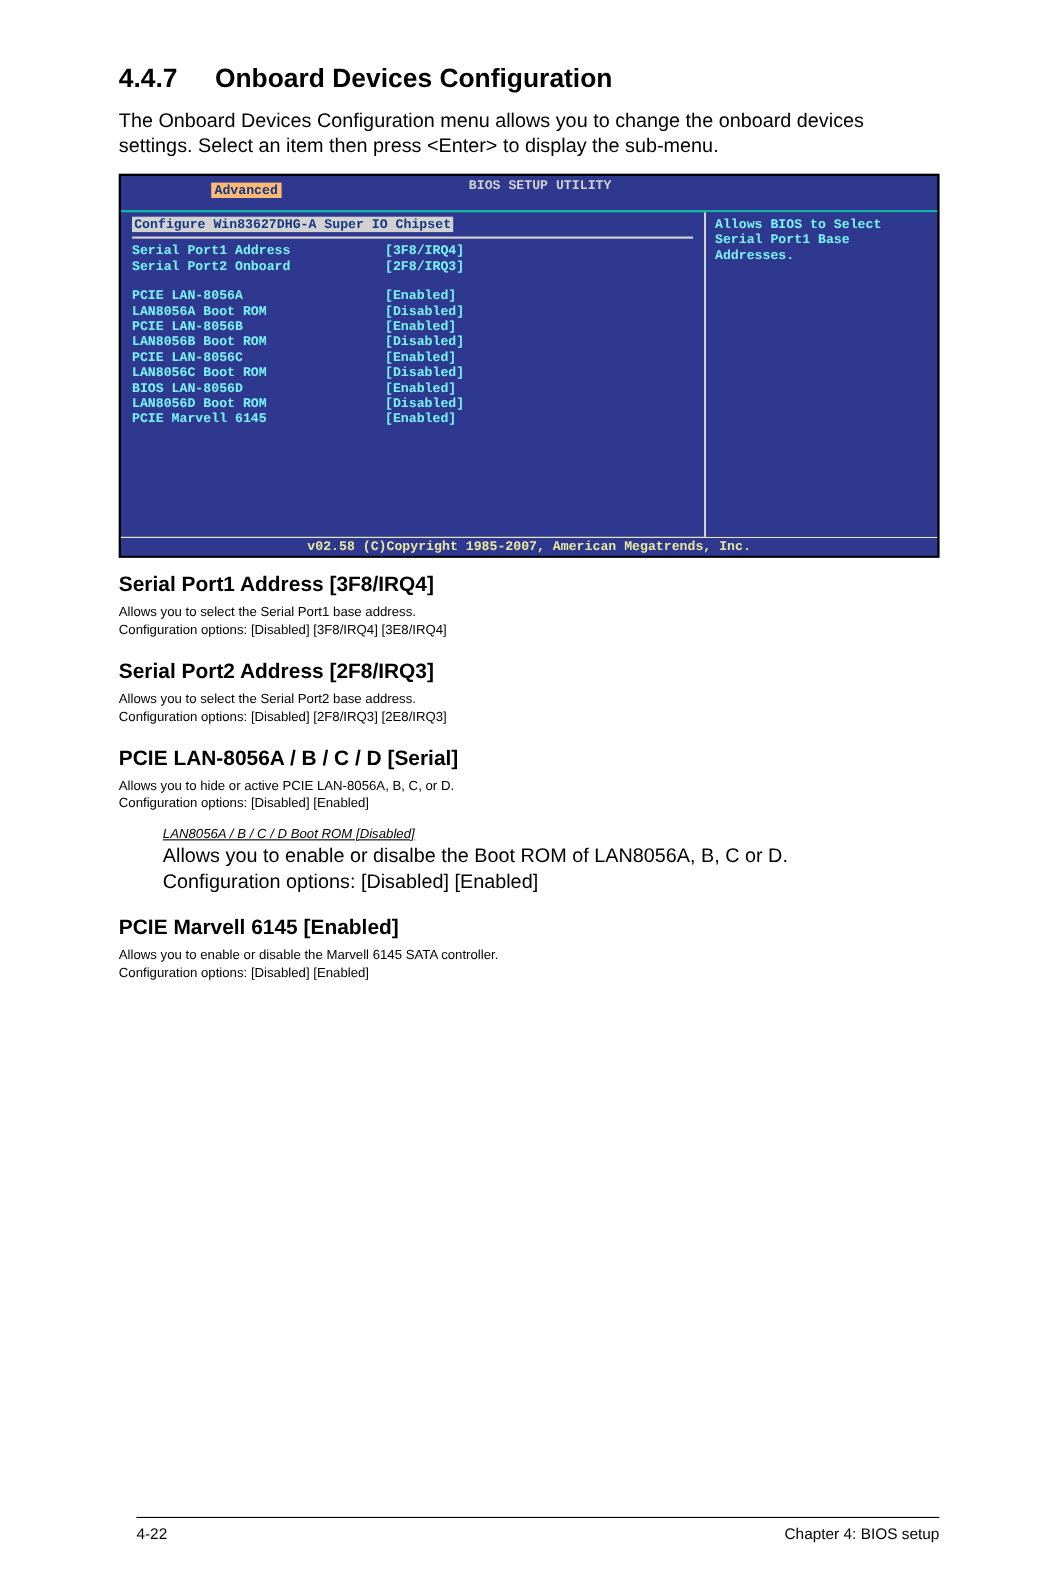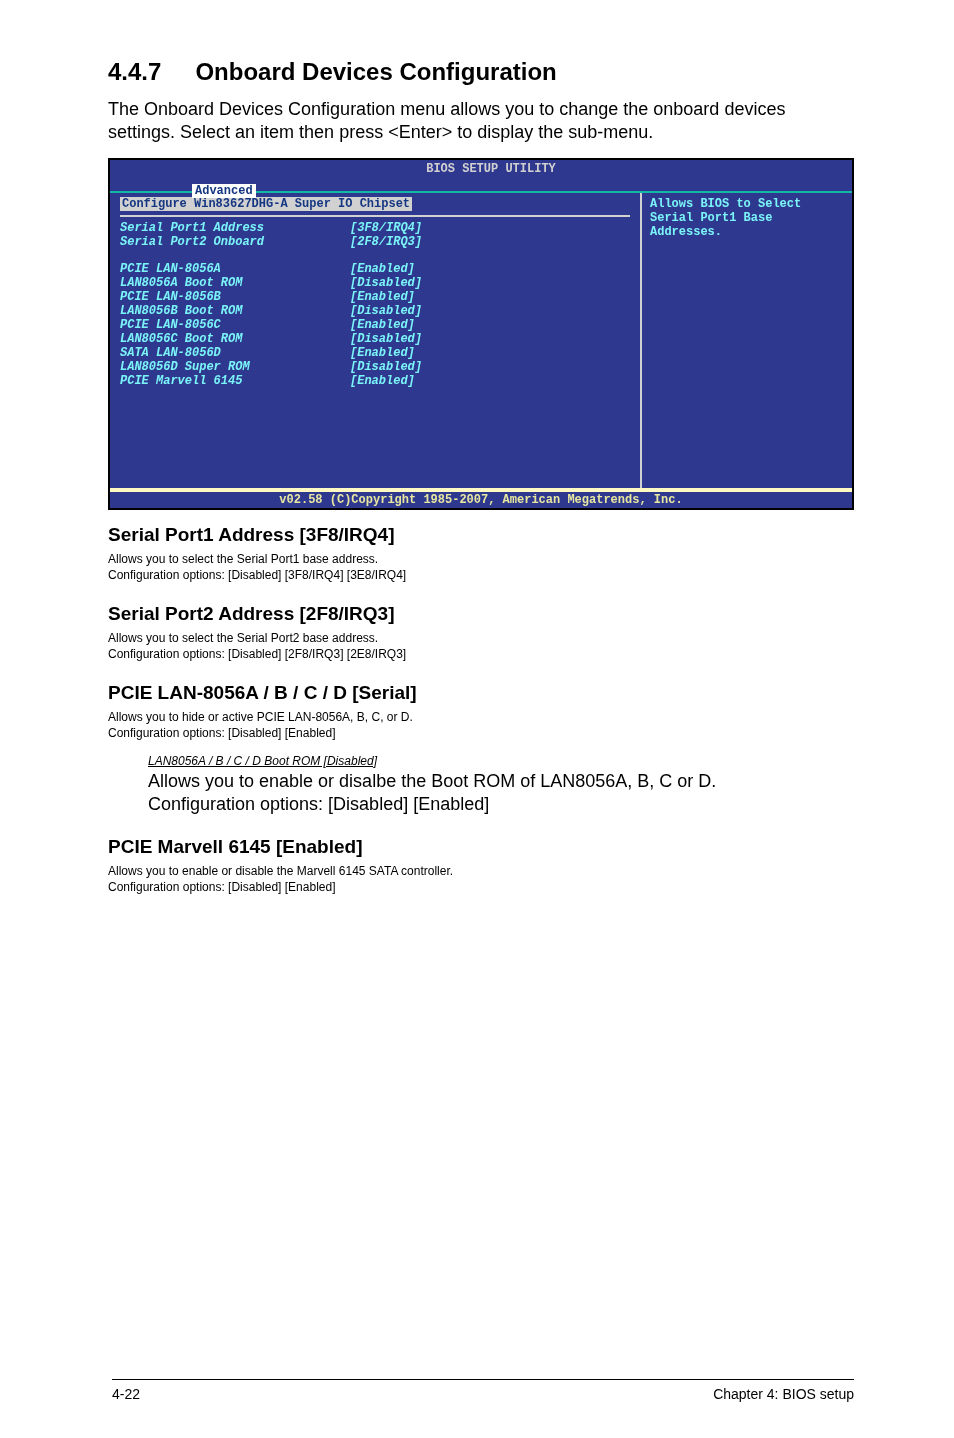--- a/index.html
+++ b/index.html
@@ -50,22 +50,22 @@
       position: relative;
       height: 31px;
       margin-left: 20px;
     }
     .bios-header-title {
       color: #d1d1d1;
     }
     .bios-tab {
       position: absolute;
       left: 62px;
-      top: 24px;
-      background: #ffffff;
+      top: 6px;
+      background: #fdba74;
       color: #153680;
       padding: 0 3px;
     }
     .bios-body {
       display: flex;
       border-top: 2px solid #14b8a6;
     }
     .bios-left {
       flex: 1;
       padding: 4px 10px 10px 10px;
@@ -84,39 +84,38 @@
       margin-bottom: 4px;
     }
     .bios-hr {
       border: none;
       border-top: 2px solid #d1d1d1;
       margin-bottom: 4px;
       width: 510px;
     }
     .bios-row {
       display: flex;
-      font-style: italic;
     }
     .bios-label {
       width: 230px;
     }
     .bios-value {
     }
     .bios-spacer {
       height: 13px;
     }
     .bios-right-text {
       color: #7bf5fa;
     }
     .bios-footer {
       text-align: center;
       color: #e8e7a0;
       background: #2e388e;
       padding: 1px 0;
-      border-top: 4px solid #fef9c3;
+      border-top: 1px solid #fef9c3;
     }
     h2.subheading {
       font-size: 19px;
       font-weight: bold;
       color: #000;
       margin-bottom: 6px;
       margin-top: 2px;
     }
     p.desc {
       font-size: 12px;
@@ -136,21 +135,21 @@
       margin-bottom: 2px;
     }
     .indent-desc {
       font-size: 18px;
       color: #000;
       line-height: 1.3;
     }
     .footer {
       position: absolute;
       bottom: 36px;
-      left: 4px;
+      left: 16px;
       right: 0;
       padding: 0 100px 0 108px;
     }
     .footer-hr {
       border: none;
       border-top: 1px solid #000;
       margin-bottom: 6px;
     }
     .footer-row {
       display: flex;
@@ -208,25 +207,25 @@
         </div>
         <div class="bios-row">
           <span class="bios-label">PCIE LAN-8056C</span>
           <span class="bios-value">[Enabled]</span>
         </div>
         <div class="bios-row">
           <span class="bios-label">LAN8056C Boot ROM</span>
           <span class="bios-value">[Disabled]</span>
         </div>
         <div class="bios-row">
-          <span class="bios-label">SATA LAN-8056D</span>
-          <span class="bios-value">[Enabled]</span>
-        </div>
-        <div class="bios-row">
-          <span class="bios-label">LAN8056D Super ROM</span>
+          <span class="bios-label">BIOS LAN-8056D</span>
+          <span class="bios-value">[Enabled]</span>
+        </div>
+        <div class="bios-row">
+          <span class="bios-label">LAN8056D Boot ROM</span>
           <span class="bios-value">[Disabled]</span>
         </div>
         <div class="bios-row">
           <span class="bios-label">PCIE Marvell 6145</span>
           <span class="bios-value">[Enabled]</span>
         </div>
         <div class="bios-large-spacer"></div>
       </div>
       <div class="bios-right">
         <div class="bios-right-text">Allows BIOS to Select Serial Port1 Base Addresses.</div>

